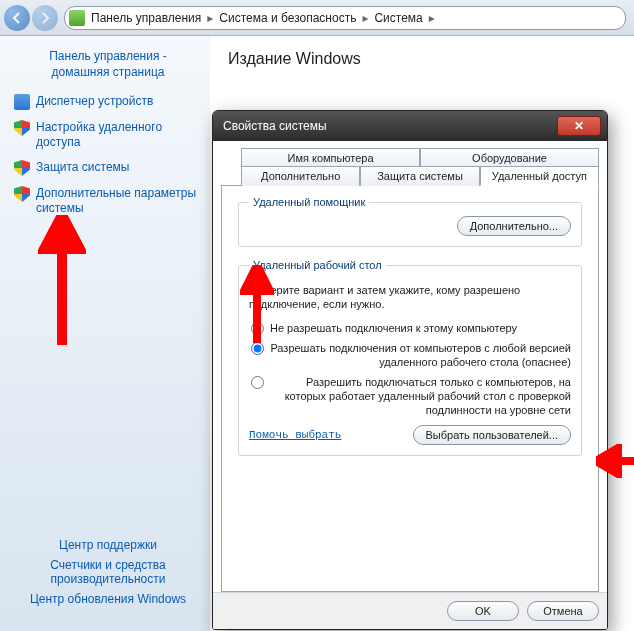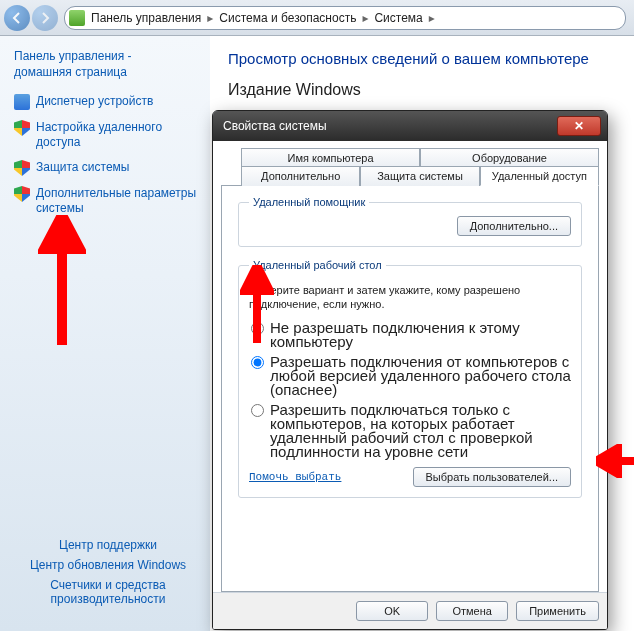--- a/index.html
+++ b/index.html
@@ -10,21 +10,21 @@
   .navbtn { width:26px; height:26px; border-radius:50%; background: radial-gradient(circle at 30% 30%, #6aa9e9, #2a6ab0); margin-right:2px; display:flex; align-items:center; justify-content:center; color:#fff; font-size:14px; opacity:.7; }
   .navbtn.fwd{opacity:.4}
   .addr { flex:1; height:24px; background:#fff; border:1px solid #8a9aad; margin:0 4px; display:flex; align-items:center; padding:0 4px; border-radius:11px; }
   .addr .folder-ico { width:16px; height:16px; background:linear-gradient(#8fd36b,#4fa32a); border-radius:2px; margin-right:6px;}
   .addr span.sep{ color:#666; margin:0 6px;}
   .addr .crumb{ color:#222;}
 
   
   .mainwrap{ display:flex; height:calc(100% - 36px); }
   .sidepanel { width:210px; background:linear-gradient(to bottom,#f4f8fc 0,#eaf1f8 40%, #d8e4ef 100%); padding:12px 8px 8px 14px; position:relative; }
-  .sidepanel .home { color:#0b5bb4; font-size:12px; line-height:16px; margin-bottom:14px;}
+  .sidepanel .home { color:#0b5bb4; font-size:12px; line-height:16px; margin-bottom:14px;text-align:center;}
   .sidelink { display:flex; align-items:flex-start; color:#0b5bb4; margin-bottom:10px; cursor:pointer; }
   .sidelink .ico{ width:16px; height:16px; margin-right:6px; flex:0 0 16px;}
   .sidelink span{ line-height:15px;}
   .shield{ background: conic-gradient(#e33 0 25%, #2c72d9 25% 50%, #f7c72a 50% 75%, #2fa84f 75% 100%); clip-path: polygon(50% 0,100% 15%,100% 60%,50% 100%,0 60%,0 15%); }
   .monitor-ico{ background:linear-gradient(#5aa0e0,#2c72d9); border-radius:2px;}
   .bottomlinks{ position:absolute; bottom:19px; left:14px; right:8px;text-align:center;}
   .bottomlinks div{ color:#0b5bb4; margin-bottom:6px; cursor:pointer;}
 
   .content { flex:1; background:#fff; padding:14px 18px 8px 18px; position:relative; }
   .content h1{ color:#003399; font-size:15px; font-weight:normal; margin-bottom:14px;}
@@ -43,25 +43,25 @@
   .tabrow.r2 .tab{ flex:1;}
   .tabrow.r2{ margin-top:-1px;}
   .tab.active{ background:#fff; border-bottom:1px solid #fff; z-index:2;}
   .tabcontent{ border:1px solid #9aa6b2; margin:0 8px; flex:1; background:#fff; padding:10px 16px; overflow:hidden;}
   fieldset{ border:1px solid #cdd5de; border-radius:3px; padding:8px 10px 10px 10px; margin-bottom:12px;}
   legend{ font-size:11px; color:#0a3a7a; padding:0 4px;}
   .chkrow{ display:flex; align-items:flex-start; margin:4px 0 18px 4px;}
   .chkrow input{ margin-right:6px; margin-top:1px;}
   .chkrow label{ font-size:11px; color:#222; line-height:14px;}
   .rightbtn{ text-align:right;}
-  button.win{ background:linear-gradient(#fdfdfd,#e6ebf1); border:1px solid #8a97a6; border-radius:3px; padding:3px 12px; font-size:11px; color:#222; cursor:pointer;}
+  button.win{ background:linear-gradient(#fdfdfd,#e6ebf1); border:1px solid #8a97a6; border-radius:10px; padding:3px 12px; font-size:11px; color:#222; cursor:pointer;}
   .desc{ font-size:11px; color:#222; margin:4px 0 10px 0; line-height:14px;}
   .radiorow{ display:flex; align-items:flex-start; margin:6px 0;}
   .radiorow input{ margin:1px 6px 0 2px;}
-  .radiorow label{ font-size:15px; line-height:14px; color:#222;}
+  .radiorow label{ font-size:11px; line-height:14px; color:#222;text-align:right;}
   .helplink{ color:#0b5bb4; text-decoration:underline; font-size:11px; cursor:pointer;font-family:Liberation Mono, monospace;}
   .frow{ display:flex; align-items:center; justify-content:space-between; margin-top:8px;}
   .dlgfooter{ background:#f0f0f0; border-top:1px solid #cdd5de; padding:8px; display:flex; justify-content:flex-end; gap:8px;}
 
   
   .arrow { position:absolute; z-index:50; }
   .arrow svg { display:block; }
 </style>
 </head>
 <body>
@@ -106,27 +106,26 @@
       <span class="ico shield"></span>
       <span>Защита системы</span>
     </div>
     <div class="sidelink">
       <span class="ico shield"></span>
       <span>Дополнительные параметры системы</span>
     </div>
 
     <div class="bottomlinks">
       <div>Центр поддержки</div>
+      <div>Счетчики и средства производительности</div>
       <div>Центр обновления Windows</div>
-      <div>Счетчики и средства производительности</div>
     </div>
   </div>
 
   <div class="content">
-    <h1>Просмотр основных сведений о вашем компьютере</h1>
     <div class="sect">Издание Windows</div>
   </div>
 </div>
 
 <div class="dialog">
   <div class="titlebar">
     <span class="ttl">Свойства системы</span>
     <div class="closebtn">
       <span>✕</span>
     </div>
@@ -168,21 +167,20 @@
         </div>
         <div class="frow">
           <span class="helplink">Помочь выбрать</span>
           <button class="win">Выбрать пользователей...</button>
         </div>
       </fieldset>
     </div>
     <div class="dlgfooter">
       <button class="win" style="min-width:72px">OK</button>
       <button class="win" style="min-width:72px">Отмена</button>
-      <button class="win" style="min-width:72px">Применить</button>
     </div>
   </div>
 </div>
 
 <div class="arrow" style="left:38px; top:215px;">
   <svg width="48" height="130">
       <path d="M24 130 L24 30 M24 0 L6 34 L42 34 Z" fill="red" stroke="red" stroke-width="10" stroke-linejoin="miter"></path>
     </svg>
 </div>
 <div class="arrow" style="left:240px; top:265px;">

